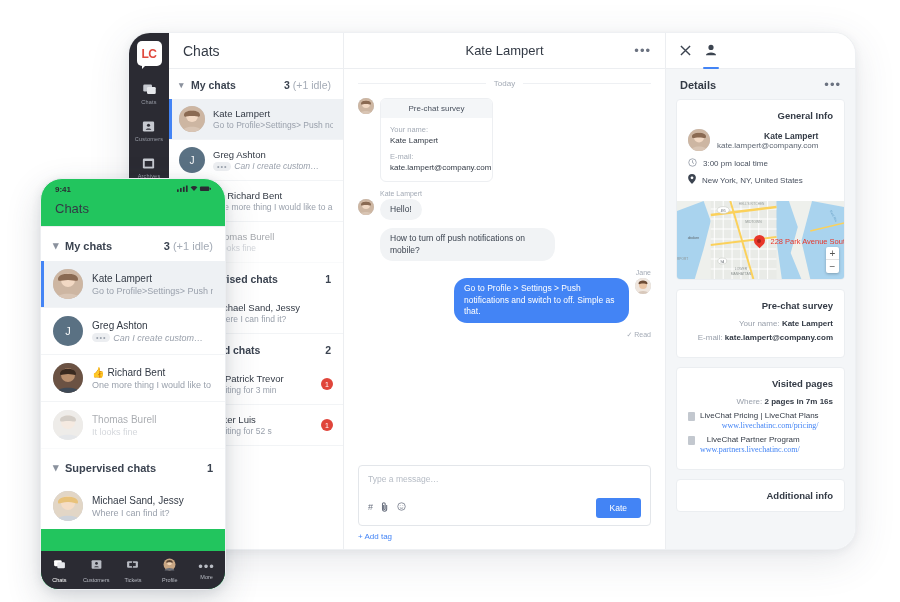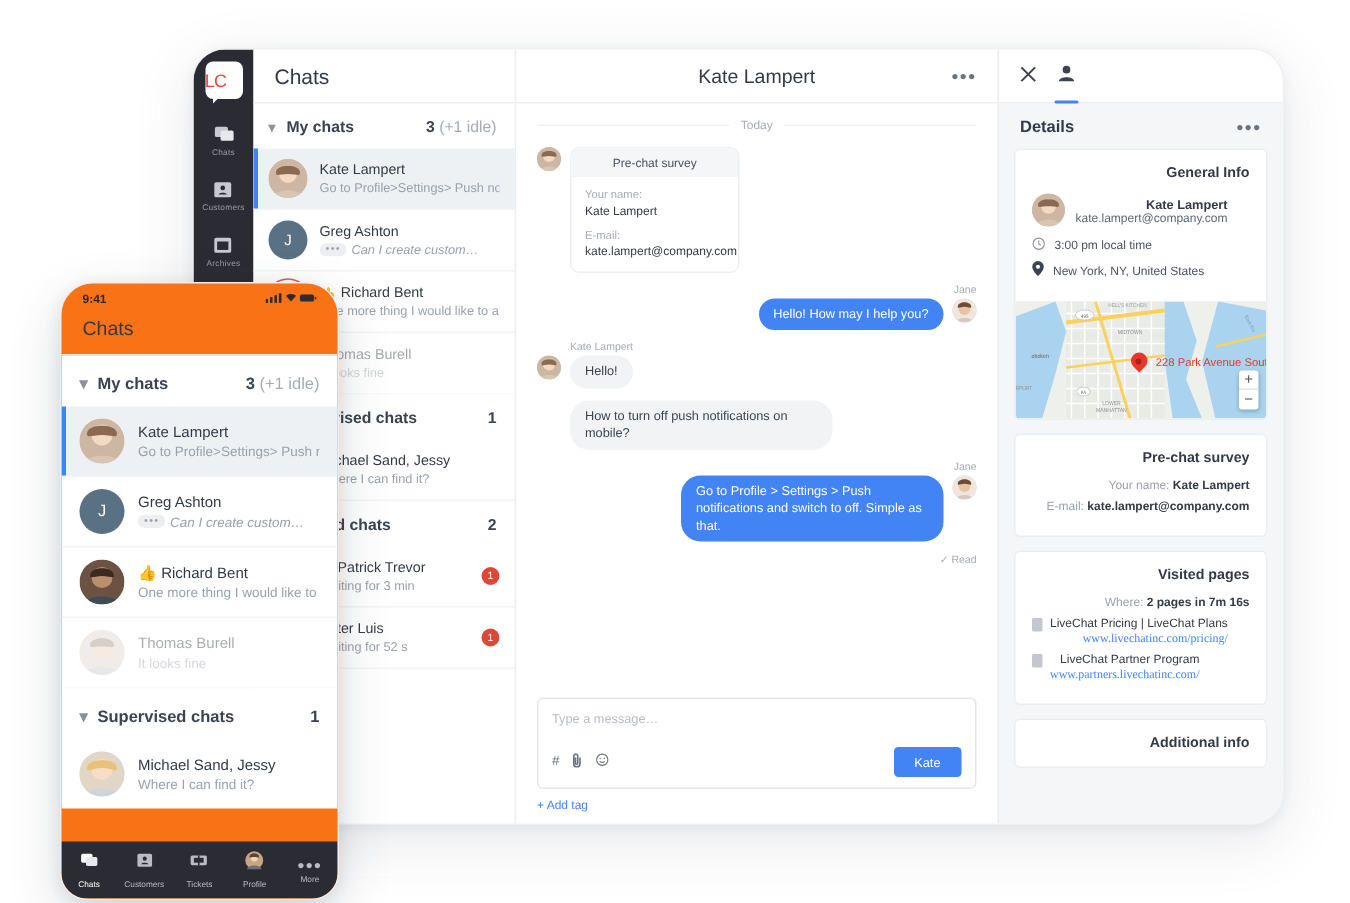--- a/index.html
+++ b/index.html
@@ -23,22 +23,22 @@
   }
 
   
   .rail {
     width: 40px; background: #2b2b33; flex: 0 0 40px;
     display: flex; flex-direction: column; align-items: center;
     padding-top: 8px;
   }
   .logo {
     width: 25px; height: 25px; background: #fff; border-radius: 5px;
-    display: flex; align-items: center; justify-content: flex-start;
-    color: #e04a3f; font-weight: normal; font-size: 12px; letter-spacing: -.5px;
+    display: flex; align-items: center; justify-content: center;
+    color: #e04a3f; font-weight: bold; font-size: 12px; letter-spacing: -.5px;
     position: relative; margin-bottom: 16px;
   }
   .logo::after {
     content:''; position:absolute; bottom:-3px; left:5px;
     border-left: 4px solid #fff; border-bottom: 4px solid transparent;
   }
   .rail-item {
     display:flex; flex-direction:column; align-items:center; gap:2px;
     margin-bottom: 14px; color:#b9bcc4;
   }
@@ -172,22 +172,22 @@
   .mapzoom div:first-child { border-bottom:1px solid #e2e2e2; }
   .kv { font-size:8px; color:#9aa1ac; margin-bottom:5px; }
   .kv b { color:#333a45; font-weight:bold; }
   .visit-row { display:flex; gap:5px; margin-bottom:5px; }
   .doc-ic { width:7px; height:9px; background:#c3c8cf; border-radius:1px; flex:0 0 7px; margin-top:1px; }
   .visit-t { font-size:8px; color:#333a45; }
   .visit-u { font-size:8px; color:#4384f5; margin-top:1px;font-family:Liberation Serif, serif; }
 
   
   .phone {
-    position:absolute; left:40px; top:188px; width:186px; height:412px;
-    background:#f97316; border-radius:22px 22px 18px 18px;
+    position:absolute; left:40px; top:178px; width:186px; height:412px;
+    background:#22c55e; border-radius:22px 22px 18px 18px;
     box-shadow: 0 12px 34px rgba(50,60,80,.18), 0 2px 10px rgba(50,60,80,.10);
     overflow:hidden; border:1px solid #eceef1;
   }
   .ph-status { height:20px; display:flex; align-items:center; padding:0 14px;
      font-size:8px; font-weight:bold; color:#2b2b33; }
   .ph-status .sp { flex:1; }
   .ph-title { padding: 2px 14px 10px 14px; font-size:13px; color:#333a45;
      border-bottom:1px solid #eceef1; }
   .ph-body { background:#fff; }
   .ph-group { display:flex; align-items:center; padding:12px 12px 9px 12px;
@@ -411,34 +411,20 @@
             <div class="survey-h">Pre-chat survey</div>
             <div class="survey-b">
               <div class="survey-lbl">Your name:</div>
               <div class="survey-val">Kate Lampert</div>
               <div class="survey-lbl">E-mail:</div>
               <div class="survey-val">kate.lampert@company.com</div>
             </div>
           </div>
         </div>
 
-        <div>
-          <div class="sender r">Jane</div>
-          <div class="row right">
-            <div class="bub out">Hello! How may I help you?</div>
-            <div class="mav">
-              <svg class="avimg" viewBox="0 0 16 16">
-                  <rect width="16" height="16" fill="#efe6de"></rect>
-                  <circle cx="8" cy="7" r="4" fill="#e9c4a4"></circle>
-                  <path d="M2 16c1-4 11-4 12 0z" fill="#d8c8bb"></path>
-                  <path d="M3.5 5.5c0-4 9-4 9 0c0 1.5-2 0-4.5 0s-4.5 1.5-4.5 0z" fill="#6d4c35"></path>
-                </svg>
-            </div>
-          </div>
-        </div>
 
         <div>
           <div class="sender" style="margin-left:22px;">Kate Lampert</div>
           <div class="row">
             <div class="mav">
               <svg class="avimg" viewBox="0 0 16 16">
                   <rect width="16" height="16" fill="#cdb6a2"></rect>
                   <circle cx="8" cy="6" r="4" fill="#f2d9c4"></circle>
                   <path d="M1 16c1-4 13-4 14 0z" fill="#d9c5b4"></path>
                   <path d="M3 5.5c0-4 10-4 10 0c0 2-1 .5-5 .5s-5 1.5-5-.5z" fill="#8a6a52"></path>

